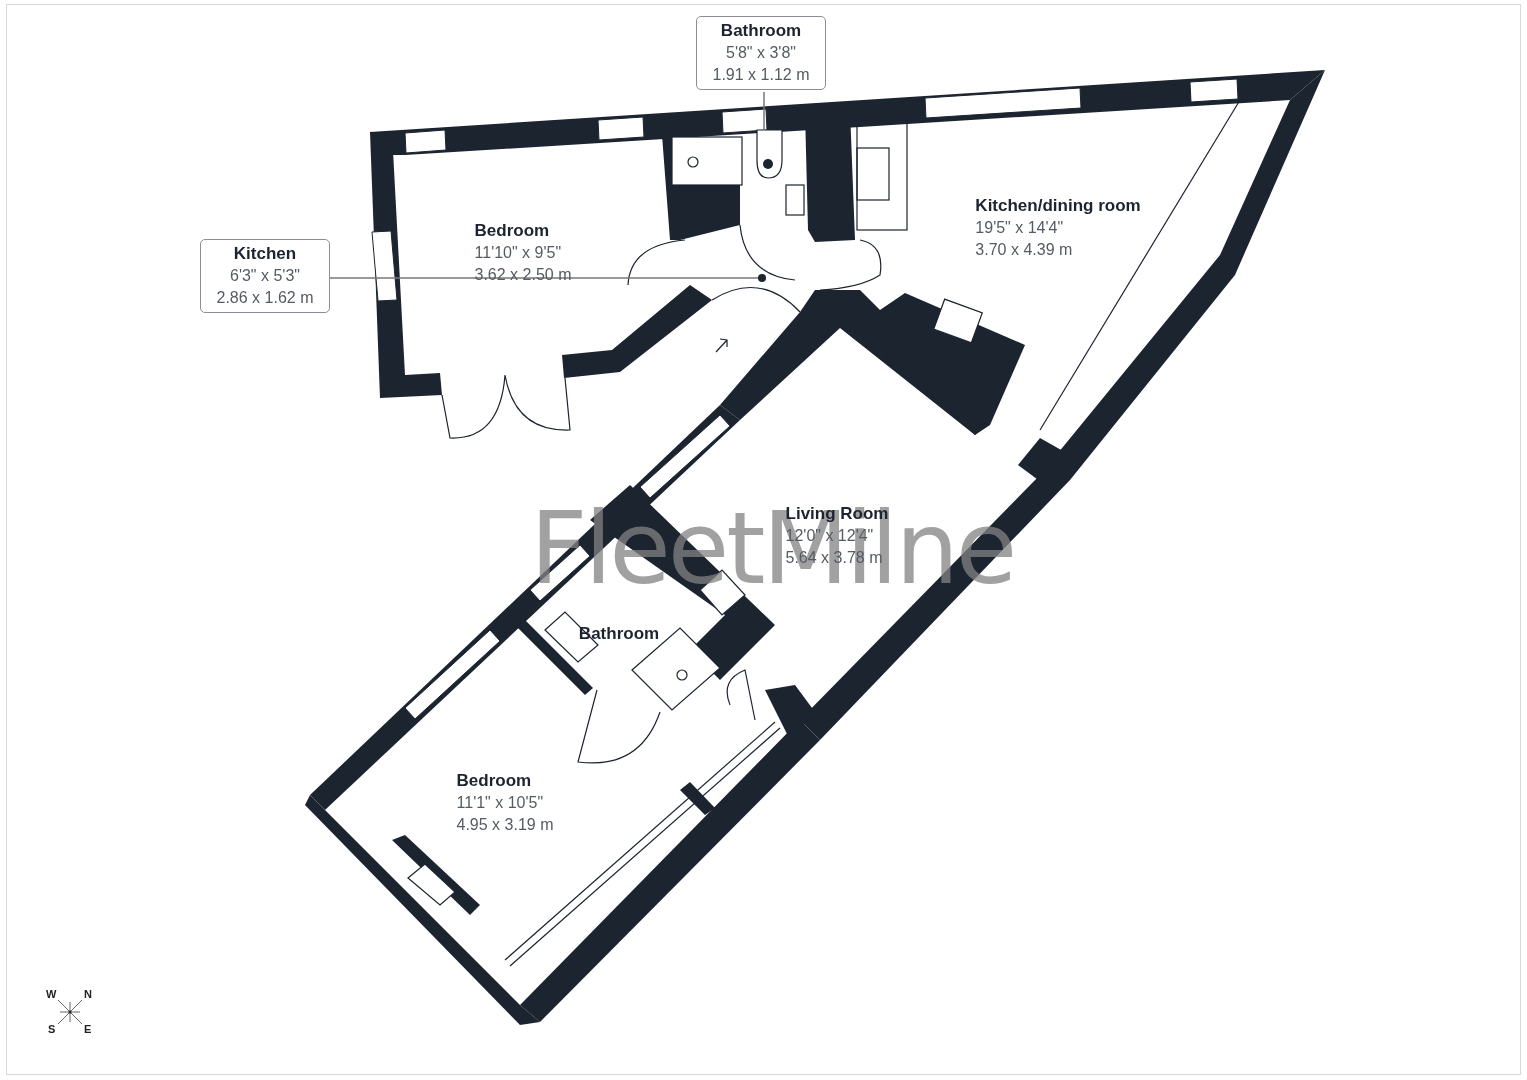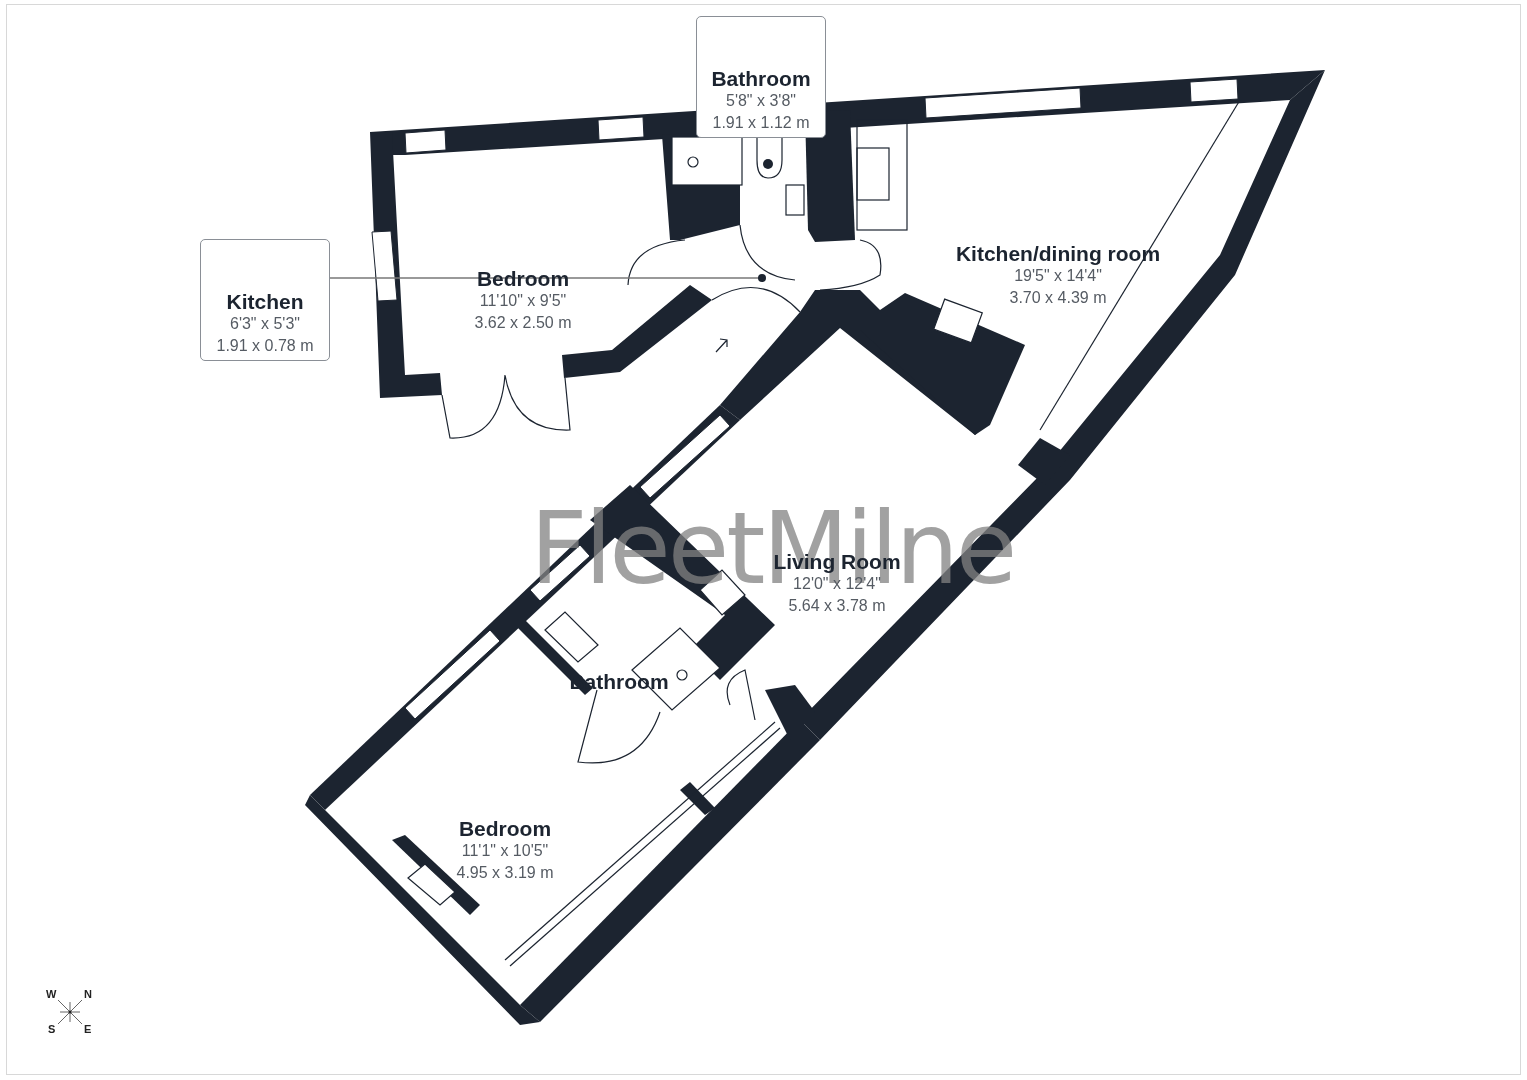--- a/index.html
+++ b/index.html
@@ -5,22 +5,22 @@
   html, body { margin: 0; padding: 0; background: #ffffff; }
   body { width: 1527px; height: 1080px; position: relative; overflow: hidden; font-family: "Liberation Sans", sans-serif; }
   .frame { position: absolute; left: 6px; top: 4px; width: 1515px; height: 1071px; border: 1px solid #d8d8d8; box-sizing: border-box; }
   svg.plan { position: absolute; left: 0; top: 0; }
   .wall { fill: #1c2430; }
   .fix { fill: #ffffff; stroke: #1c2430; stroke-width: 1.2; }
   .thin { fill: none; stroke: #1c2430; stroke-width: 1.2; }
   .win { fill: #ffffff; stroke: #1c2430; stroke-width: 1; }
   .leader { stroke: #777; stroke-width: 1.5; }
   .watermark { position: absolute; left: 530px; top: 490px; font-family: "DejaVu Sans", sans-serif; font-size: 100px; color: rgba(130,130,130,0.75); letter-spacing: -3px; pointer-events: none; }
-  .room-label { position: absolute; text-align: center; transform: translateX(-50%); line-height: 22px; }
-  .room-name { font-weight: bold; font-size: 21px; color: #1c2430; display: block; margin-top: 48px; }
+  .room-label { position: absolute; transform: translateX(-50%); line-height: 22px; }
+  .room-name { font-weight: bold; font-size: 17px; color: #1c2430; display: block; }
   .room-dim { font-size: 16px; color: #555b63; display: block; }
   .callout { position: absolute; background: #fff; border: 1px solid #8a8f96; border-radius: 5px; text-align: center; padding: 3px 10px; line-height: 22px; }
   .compass { position: absolute; left: 44px; top: 986px; width: 52px; height: 52px; }
   .compass span { position: absolute; font-size: 11px; font-weight: bold; color: #222; }
 </style>
 </head>
 <body>
 
 <div class="frame"></div>
 
@@ -120,21 +120,21 @@
 </div>
 
 <div class="callout" style="left:696px; top:16px; width:108px;">
   <span class="room-name">Bathroom</span>
   <span class="room-dim">5'8" x 3'8"</span>
   <span class="room-dim">1.91 x 1.12 m</span>
 </div>
 <div class="callout" style="left:200px; top:239px; width:108px;">
   <span class="room-name">Kitchen</span>
   <span class="room-dim">6'3" x 5'3"</span>
-  <span class="room-dim">1.91 x 0.78 m</span>
+  <span class="room-dim">2.86 x 1.62 m</span>
 </div>
 
 <div class="compass">
   <svg width="52" height="52" viewBox="0 0 52 52" style="position:absolute;left:0;top:0;">
     <g stroke="#666" stroke-width="1">
       <line x1="14" y1="14" x2="38" y2="38"></line>
         <line x1="38" y1="14" x2="14" y2="38"></line>
       <line x1="26" y1="16" x2="26" y2="36"></line>
         <line x1="16" y1="26" x2="36" y2="26"></line>
       <line x1="19" y1="19" x2="33" y2="33"></line>

